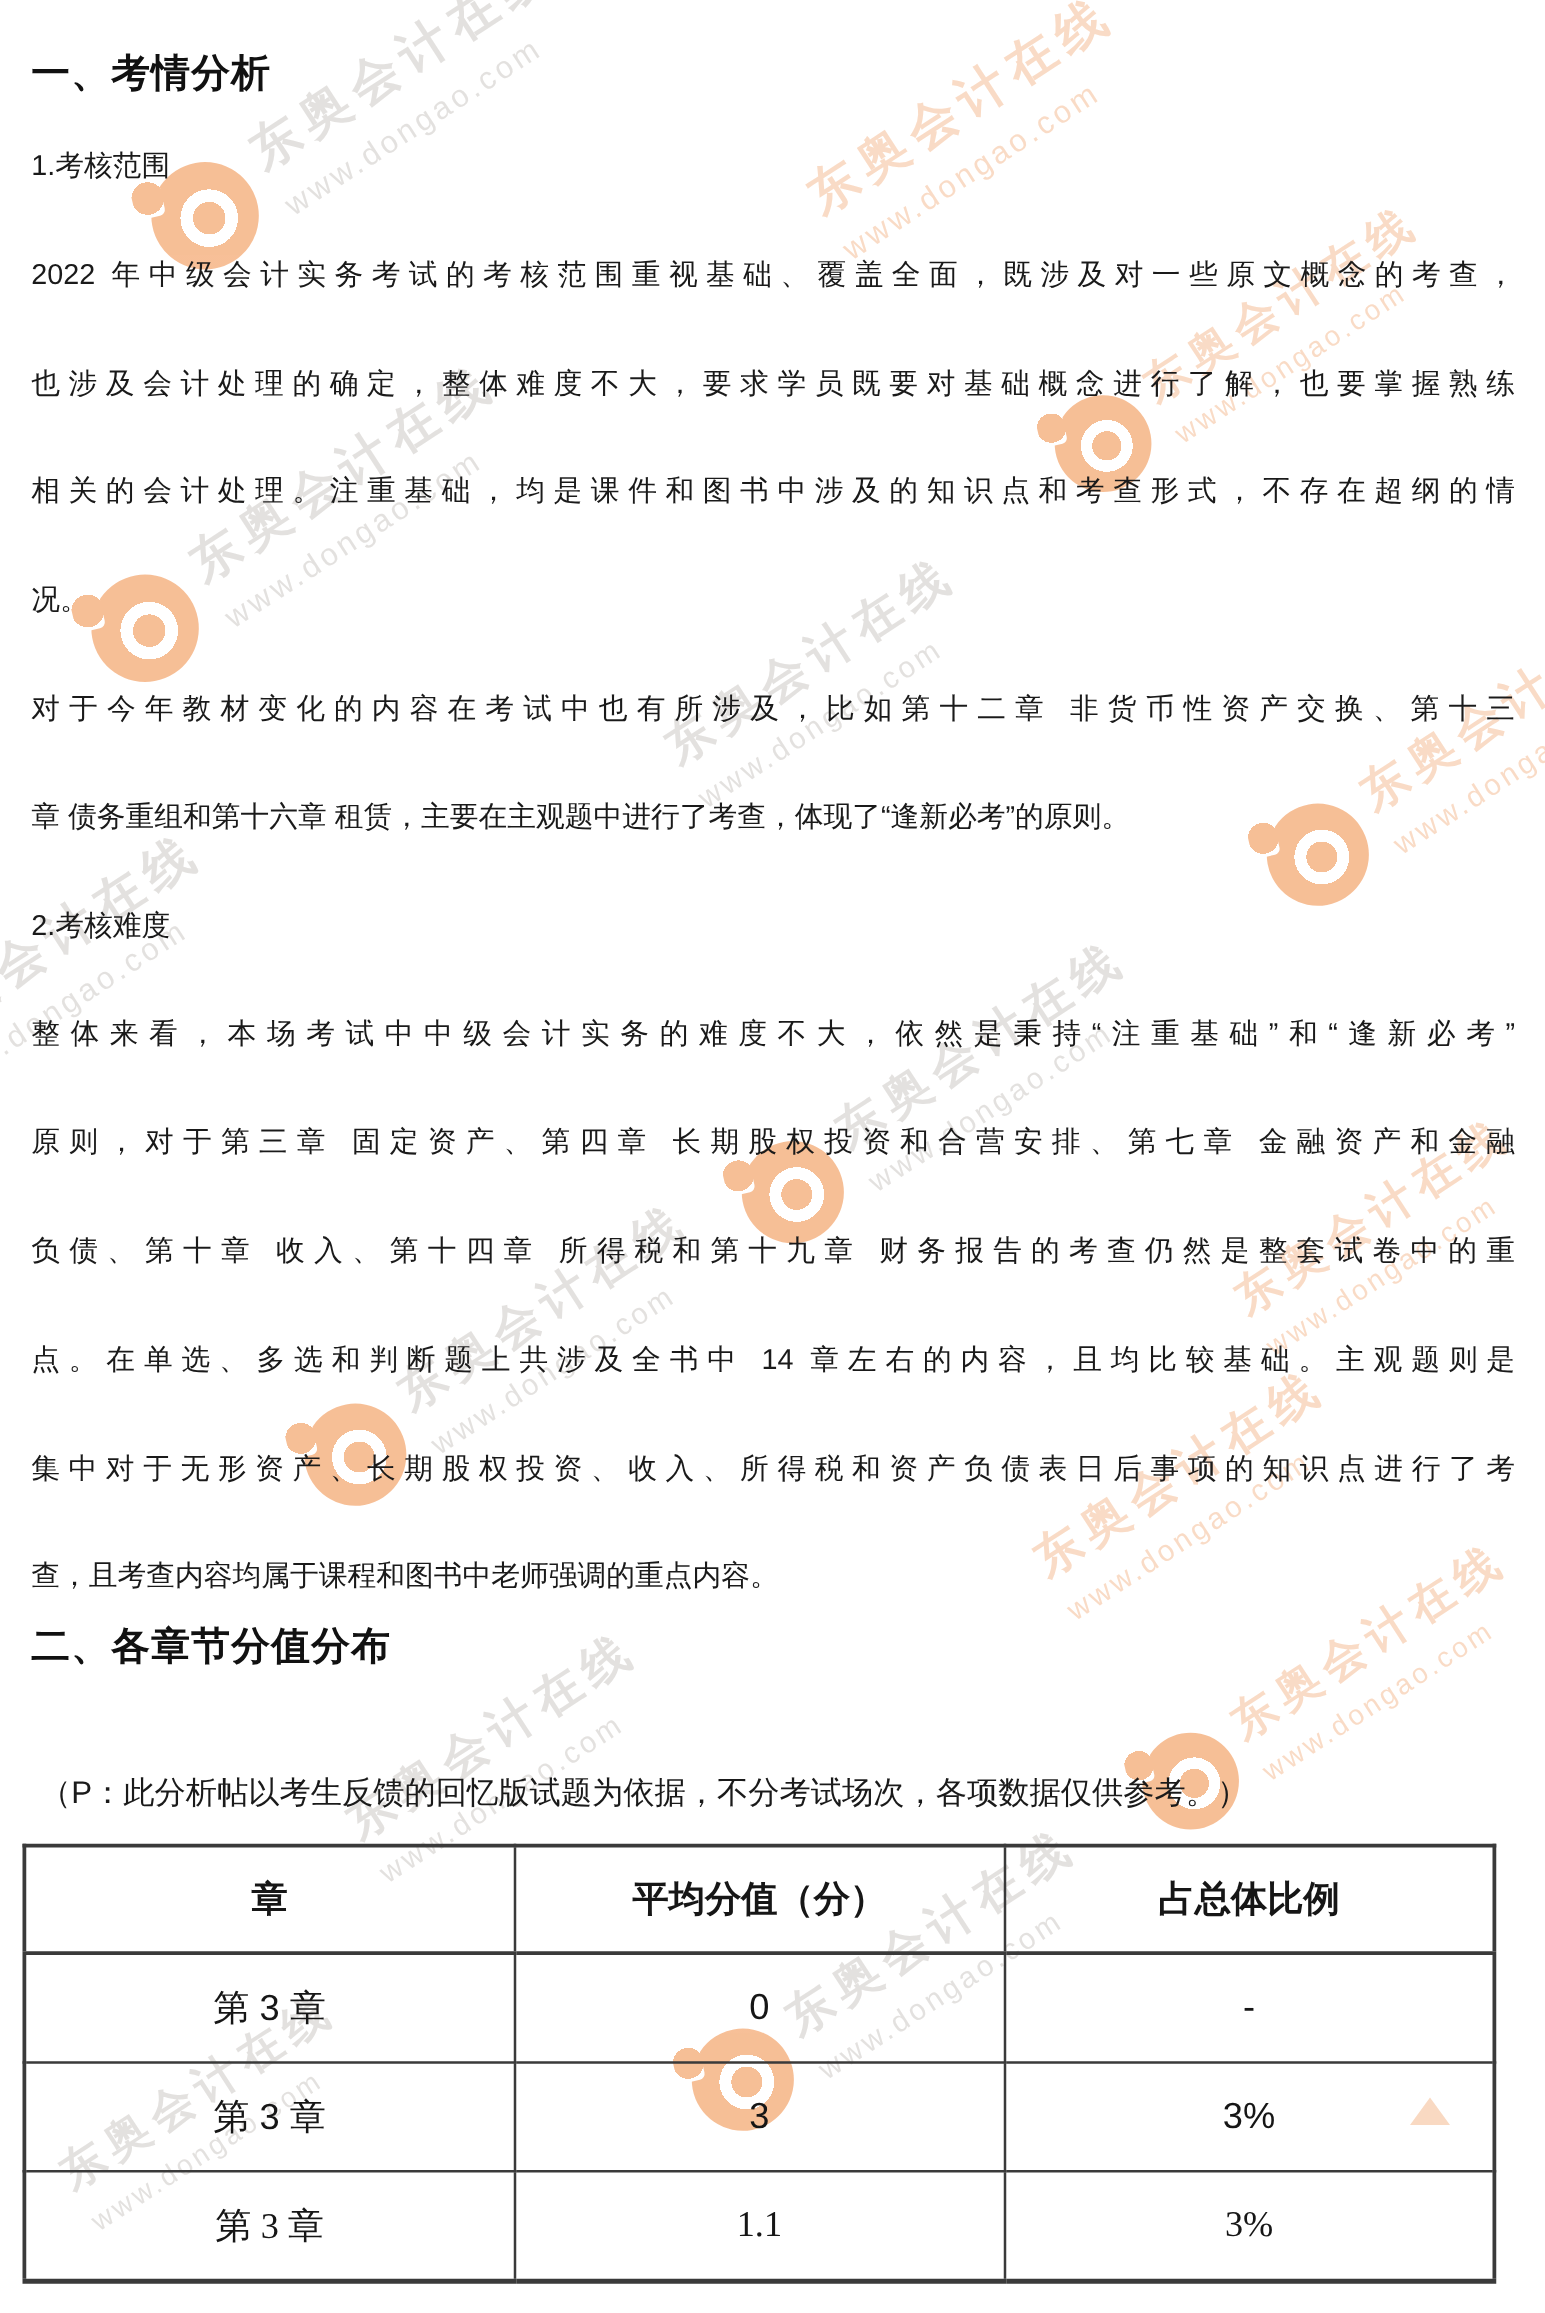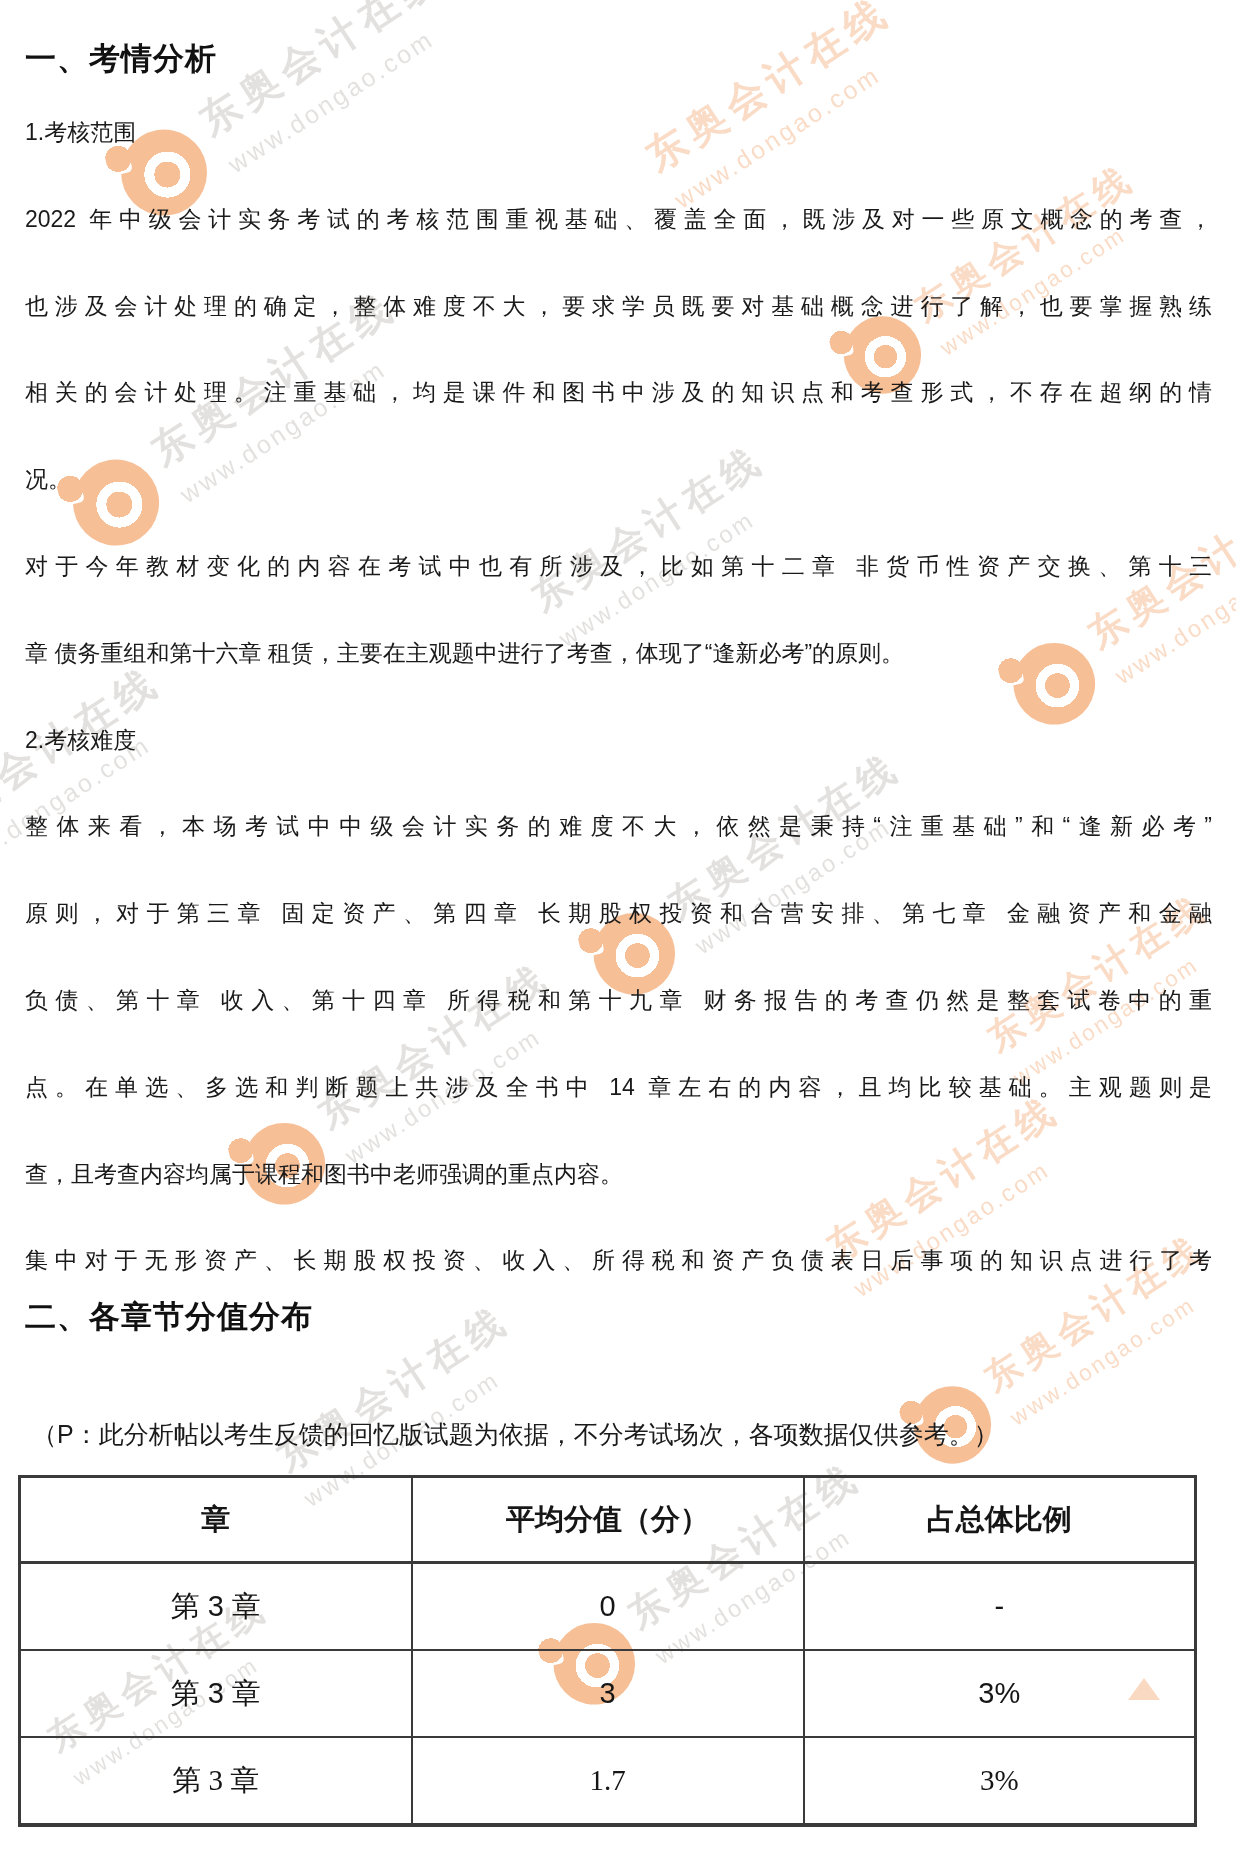--- a/index.html
+++ b/index.html
@@ -190,22 +190,22 @@
         <div class="line fill">也涉及会计处理的确定，整体难度不大，要求学员既要对基础概念进行了解，也要掌握熟练</div>
         <div class="line fill">相关的会计处理。注重基础，均是课件和图书中涉及的知识点和考查形式，不存在超纲的情</div>
         <div class="line">况。</div>
         <div class="line fill">对于今年教材变化的内容在考试中也有所涉及，比如第十二章 非货币性资产交换、第十三</div>
         <div class="line">章 债务重组和第十六章 租赁，主要在主观题中进行了考查，体现了“逢新必考”的原则。</div>
         <div class="line">2.考核难度</div>
         <div class="line fill">整体来看，本场考试中中级会计实务的难度不大，依然是秉持“注重基础”和“逢新必考”</div>
         <div class="line fill">原则，对于第三章 固定资产、第四章 长期股权投资和合营安排、第七章 金融资产和金融</div>
         <div class="line fill">负债、第十章 收入、第十四章 所得税和第十九章 财务报告的考查仍然是整套试卷中的重</div>
         <div class="line fill">点。在单选、多选和判断题上共涉及全书中 14 章左右的内容，且均比较基础。主观题则是</div>
+        <div class="line fill">集中对于无形资产、长期股权投资、收入、所得税和资产负债表日后事项的知识点进行了考</div>
         <div class="line">查，且考查内容均属于课程和图书中老师强调的重点内容。</div>
-        <div class="line fill">集中对于无形资产、长期股权投资、收入、所得税和资产负债表日后事项的知识点进行了考</div>
       </div>
 
     <div class="h-sec" style="top:1296px;">二、各章节分值分布</div>
 
     <div class="note-line">（P：此分析帖以考生反馈的回忆版试题为依据，不分考试场次，各项数据仅供参考。）</div>
 
     <table class="score-table">
       <thead>
         <tr id="tblHeadRow">
             <th>章</th>
@@ -219,20 +219,20 @@
             <td>0</td>
             <td>-</td>
           </tr>
           <tr>
             <td>第 3 章</td>
             <td>3</td>
             <td>3%</td>
           </tr>
           <tr>
             <td>第 3 章</td>
-            <td>1.7</td>
+            <td>1.1</td>
             <td>3%</td>
           </tr>
         </tbody>
     </table>
 
   </div>
 </div>
 
 </body></html>

